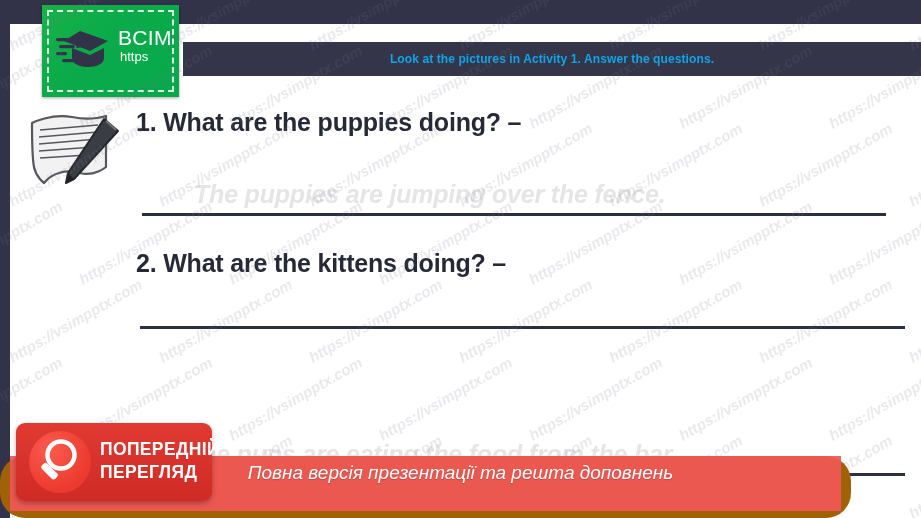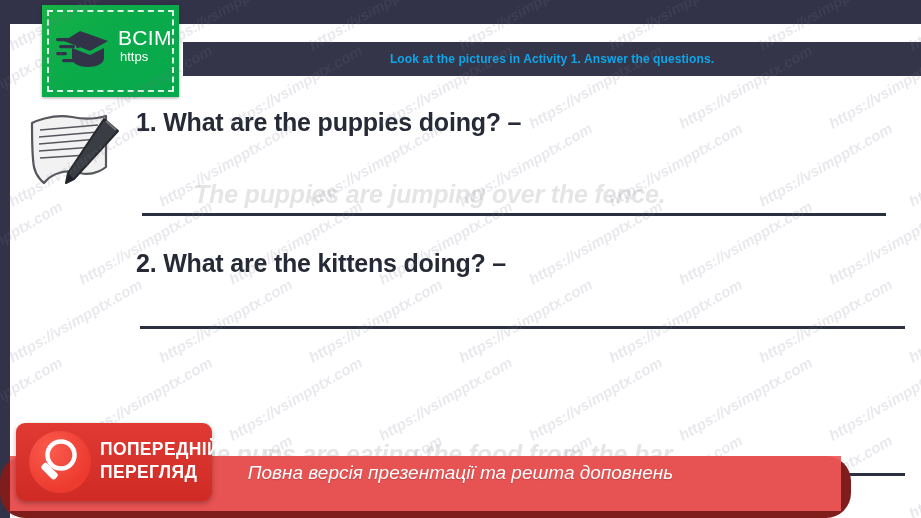--- a/index.html
+++ b/index.html
@@ -147,21 +147,21 @@
     letter-spacing:.4px;
     text-align:left;
     transform:scaleX(.92);
     transform-origin:left center;
   }
 
   
   .red-overlay {
     position:absolute;
     left:0; top:456px; width:851px; height:62px;
-    background:#7f1d1d;
+    background:#a16207;
     z-index:8;
     border-radius:25px;
   }
   .red-overlay .inner {
     position:absolute;
     left:10px; top:0; right:10px; bottom:7px;
     background:#f05757;
     opacity:.92;
   }
   .overlay-text {

